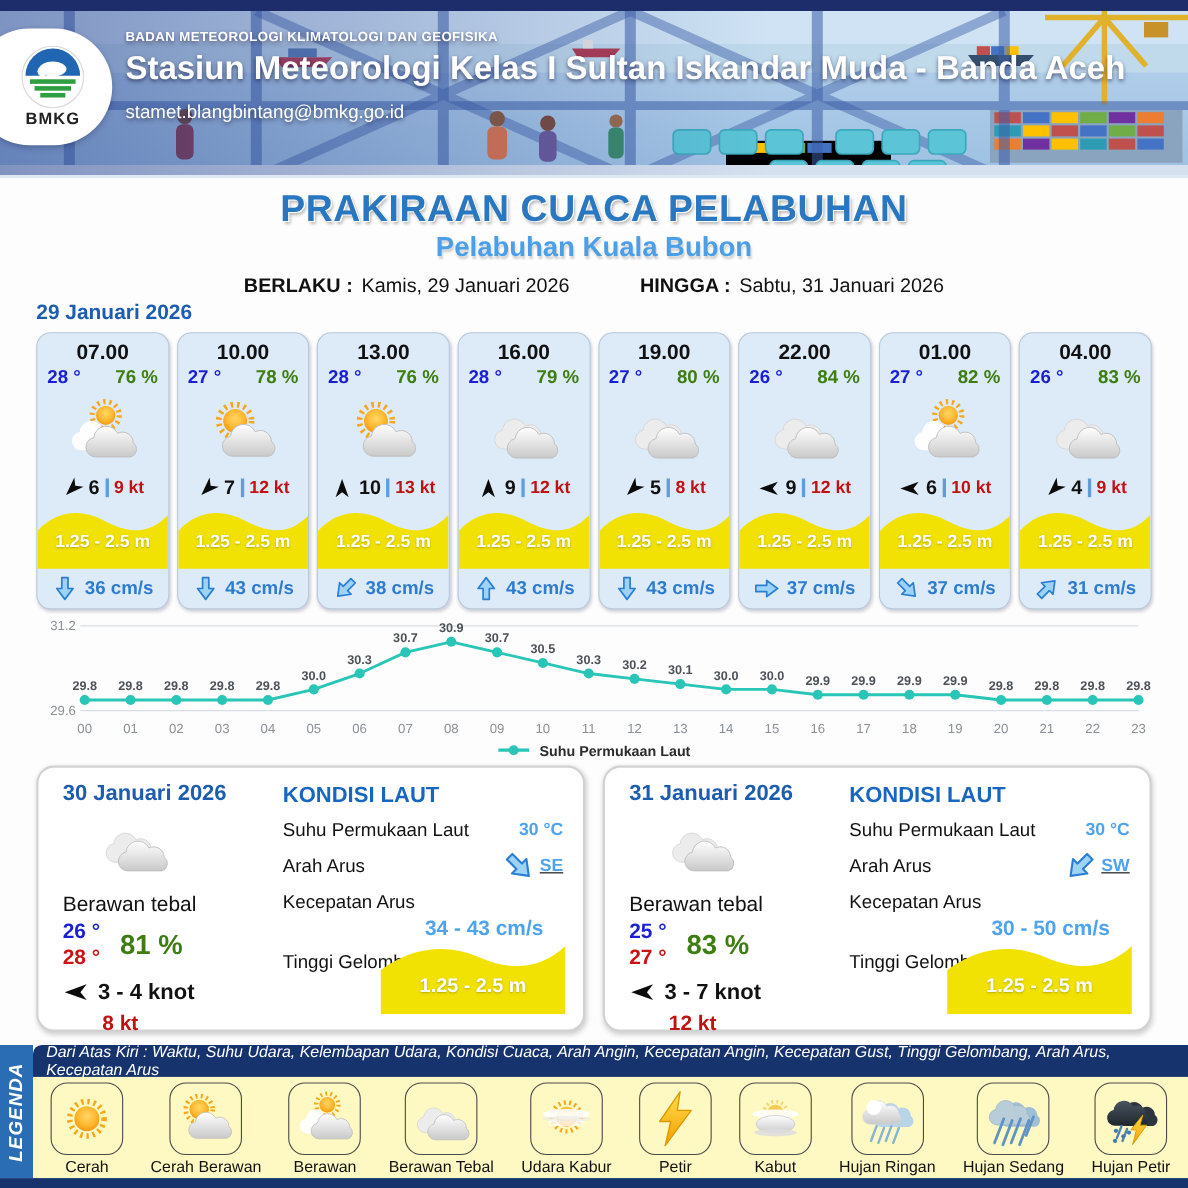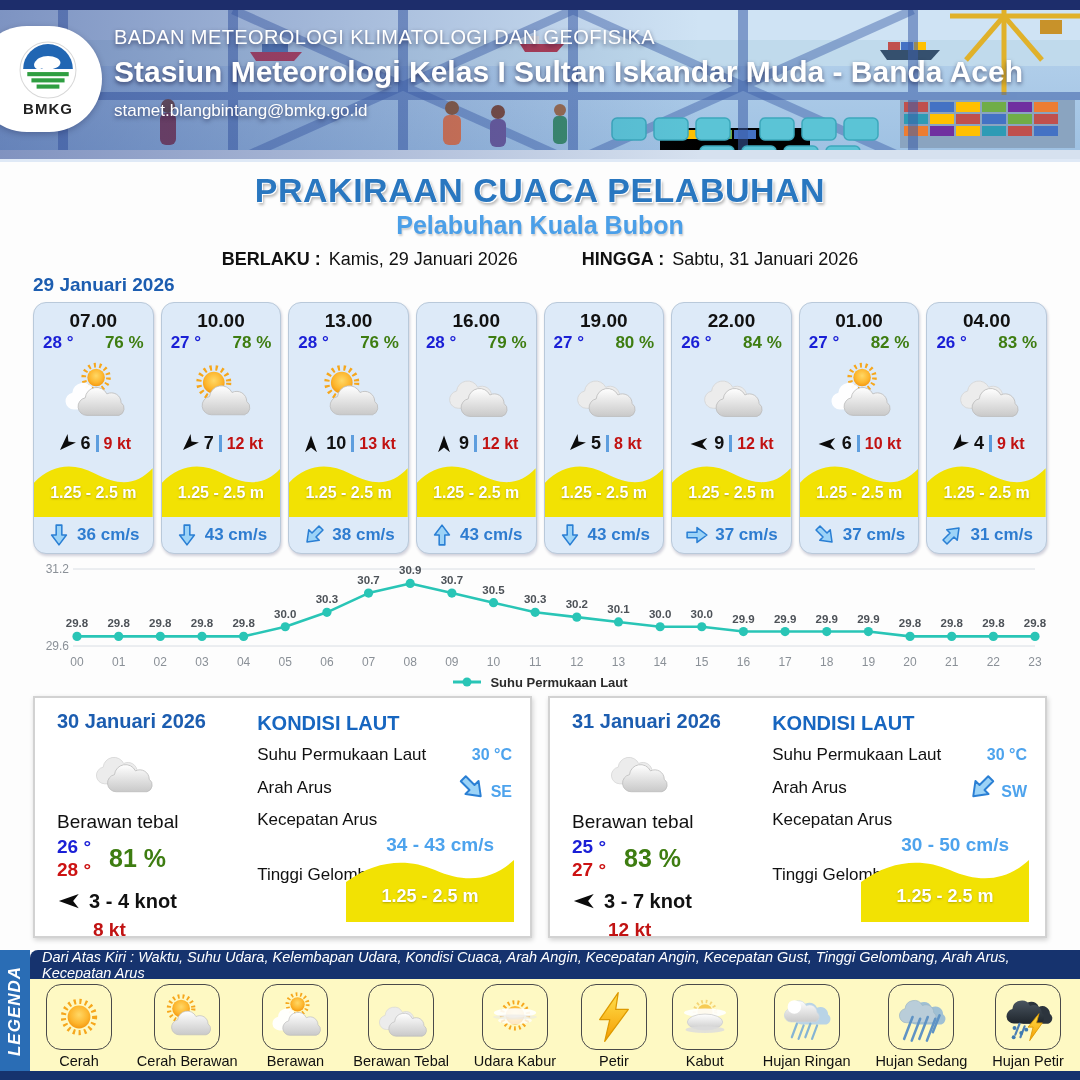--- a/index.html
+++ b/index.html
@@ -7,21 +7,21 @@
   body { font-family:"Liberation Sans", sans-serif; background:#fdfdfd; position:relative; overflow:hidden; }
 
   
   .header { position:relative; height:162px; overflow:hidden; border-bottom:3px solid #dfe9f6; }
   .header-bg { position:absolute; inset:0; }
   .logo-pill { position:absolute; left:-26px; top:26px; width:128px; height:106px; background:#fff;
                border-radius:54px; display:flex; flex-direction:column; align-items:center; justify-content:center;
                padding-left:20px; box-shadow:0 2px 6px rgba(0,0,40,.25); }
   .logo-label { font-size:15px; font-weight:bold; color:#222; letter-spacing:1px; margin-top:1px; }
   .head-text { position:absolute; left:114px; top:26px; color:#fff; text-shadow:0 2px 4px rgba(0,0,40,.55); }
-  .head-agency { font-size:20px; font-weight:normal; letter-spacing:.4px; }
+  .head-agency { font-size:12px; font-weight:bold; letter-spacing:.4px; }
   .head-station { font-size:30px; font-weight:bold; margin-top:6px; }
   .head-email { font-size:17px; margin-top:12px; font-weight:400; }
 
   
   .title-sec { height:112px; text-align:center; padding-top:8px; }
   .main-title { font-size:34px; font-weight:800; color:#2977c0; letter-spacing:.5px; line-height:40px;
                 text-shadow:1px 1px 0 #fff, 2px 3px 3px rgba(0,0,0,.28); }
   .sub-title { font-size:25px; font-weight:bold; color:#4b9fe8; line-height:30px;
                text-shadow:1px 2px 2px rgba(0,0,0,.18); }
   .validity { margin-top:9px; font-size:18px; color:#111; display:flex; justify-content:center; gap:64px; }
@@ -53,40 +53,40 @@
   .c-cur-text { font-size:17px; font-weight:bold; color:#2e7cd0; }
 
   
   .chart-sec { height:138px; padding:2px 33px 0 33px; }
   #sst-chart { width:1014px; height:116px; display:block; }
   .chart-legend { display:flex; align-items:center; justify-content:center; gap:8px; height:20px; }
   .chart-legend span { font-size:13px; color:#2b2b2b; font-weight:bold; }
 
   
   .daily { display:flex; gap:16px; padding:0 33px; height:242px; margin-top:4px; }
-  .dcard { flex:1; background:#fff; border:2px solid #d2d2d2; border-radius:0; display:flex;
+  .dcard { flex:1; background:#fff; border:2px solid #d2d2d2; border-radius:16px; display:flex;
            padding:10px 14px; box-shadow:1px 2px 5px rgba(0,0,0,.18); }
   .d-left { width:42%; position:relative; padding-left:8px; }
   .d-date { font-size:20px; font-weight:bold; color:#1c5db0; margin-top:2px; }
   .d-icon { width:74px; height:64px; margin:4px 0 0 28px; }
   .d-cond { font-size:19px; color:#111; margin-top:6px; }
   .d-temps { display:flex; align-items:center; gap:18px; margin-top:2px; }
   .d-tmin { display:block; font-size:19px; font-weight:bold; color:#1a1fd6; line-height:23px; }
   .d-tmax { display:block; font-size:19px; font-weight:bold; color:#cc1212; line-height:23px; }
   .d-hum { font-size:25px; font-weight:bold; color:#3e7d11; }
   .d-wind { display:flex; align-items:center; gap:8px; margin-top:8px; }
   .d-wind .dart-svg { width:24px; height:24px; }
   .d-wind span.val { font-size:20px; font-weight:bold; color:#111; }
   .d-gust { font-size:19px; font-weight:bold; color:#c11212; margin:6px 0 0 36px; }
   .d-sea { flex:1; position:relative; padding:4px 4px 0 12px; }
   .s-title { font-size:20px; font-weight:bold; color:#1766c0; margin-bottom:10px; }
   .s-row { display:flex; justify-content:space-between; align-items:center; margin-top:9px; }
   .s-label { font-size:17px; color:#111; }
   .s-val { font-size:16px; font-weight:bold; color:#4da3ed; }
-  .s-dir { display:flex; align-items:flex-end; gap:4px; }
+  .s-dir { display:flex; align-items:center; gap:4px;text-decoration:underline; }
   .s-dir .cur-svg { width:30px; height:27px; }
   .s-vline { text-align:right; font-size:19px; font-weight:bold; color:#4da3ed; margin-top:4px; padding-right:18px; }
   .d-waveb { position:absolute; right:2px; bottom:4px; width:168px; height:70px; }
   .d-waveb svg { position:absolute; inset:0; width:100%; height:100%; }
   .d-waveb span { position:absolute; left:0; right:0; top:34px; text-align:center; color:#fff;
                   font-size:18px; font-weight:bold; text-shadow:0 1px 2px rgba(120,110,0,.5); }
 
   
   .legend-sec { position:absolute; left:0; right:0; bottom:0; height:130px; }
   .legend-bar { position:absolute; left:0; top:0; bottom:9px; width:30px; background:#2a6db5;

